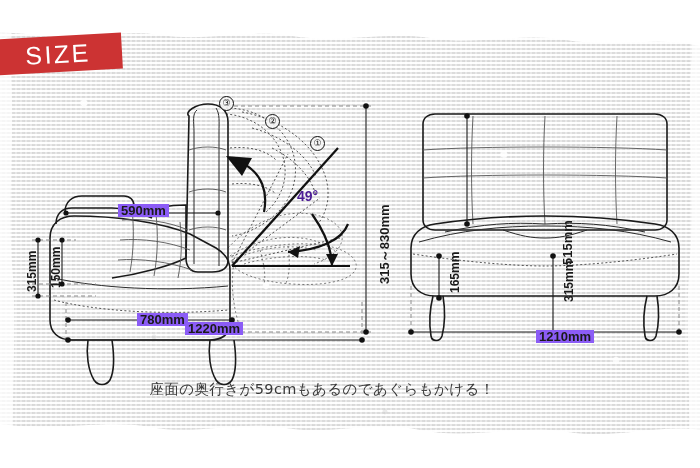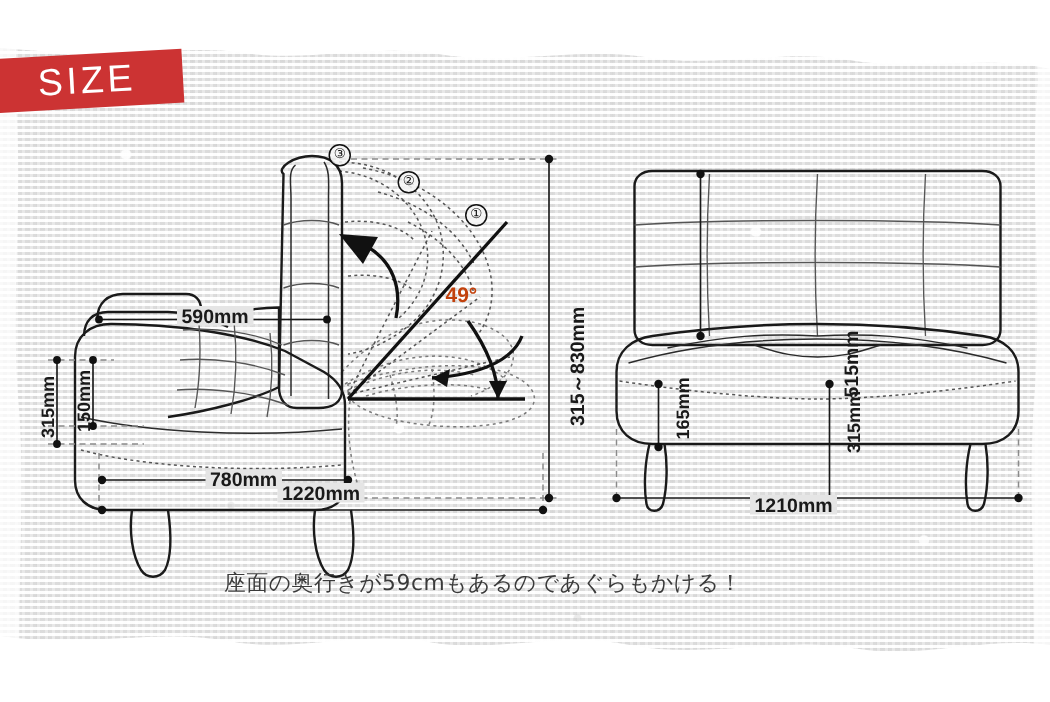--- a/index.html
+++ b/index.html
@@ -62,29 +62,29 @@
 
   .dimtext{
     position:absolute;
     font-family:"Liberation Sans","DejaVu Sans",sans-serif;
     font-size:13px;font-weight:bold;color:#1a1a1a;
     white-space:nowrap;line-height:1;
   }
   .dimtext.sm{font-size:12px;}
   .dimtext.vert{transform-origin:0 0;transform:rotate(-90deg);}
   .dimtext.chip{
-    background:#e5e5e5;padding:0 3px;
+    background:#8b5cf6;padding:0 3px;
   }
   .circnum{
     position:absolute;width:13px;height:13px;border:1.2px solid #111;border-radius:50%;
     font-size:9px;color:#111;display:flex;align-items:center;justify-content:center;
     background:rgba(244,244,244,.85);font-family:"DejaVu Sans",sans-serif;line-height:1;
   }
   .angletext{
-    position:absolute;font-size:14px;font-weight:bold;color:#c2410c;
+    position:absolute;font-size:14px;font-weight:bold;color:#4c1d95;
     font-family:"Liberation Sans",sans-serif;
   }
 
   
   .caption{
     position:absolute;left:0;top:378px;width:644px;text-align:center;
     font-family:"DejaVu Sans","Liberation Sans",sans-serif;
     font-size:14.5px;color:#3a3a3a;line-height:1.55;letter-spacing:.4px;
   }
   .caption div{display:block;}
@@ -319,19 +319,19 @@
       <circle class="dimdot" cx="274" cy="224" r="2.8"></circle>
     </g>
   </svg>
 
   <div class="dimtext vert" style="left:561px;top:265px;"><span>515mm</span></div>
 
   <div class="dimtext vert sm" style="left:449px;top:293px;"><span>165mm</span></div>
 
   <div class="dimtext vert sm" style="left:563px;top:302px;"><span>315mm</span></div>
 
-  <div class="dimtext chip" style="left:500px;top:330px;"><span>1210mm</span></div>
+  <div class="dimtext chip" style="left:536px;top:330px;"><span>1210mm</span></div>
 
   <div class="caption">
     <div>座面の奥行きが59cmもあるのであぐらもかける！</div>
   </div>
 
 </div>
 
 </body></html>

